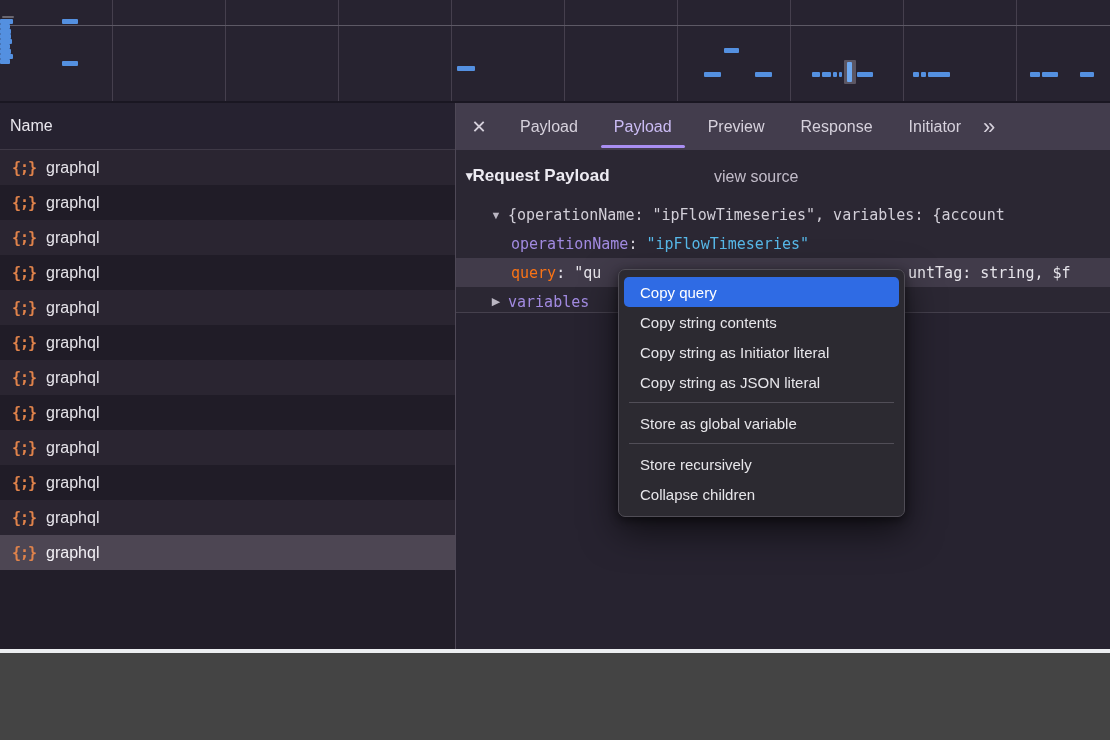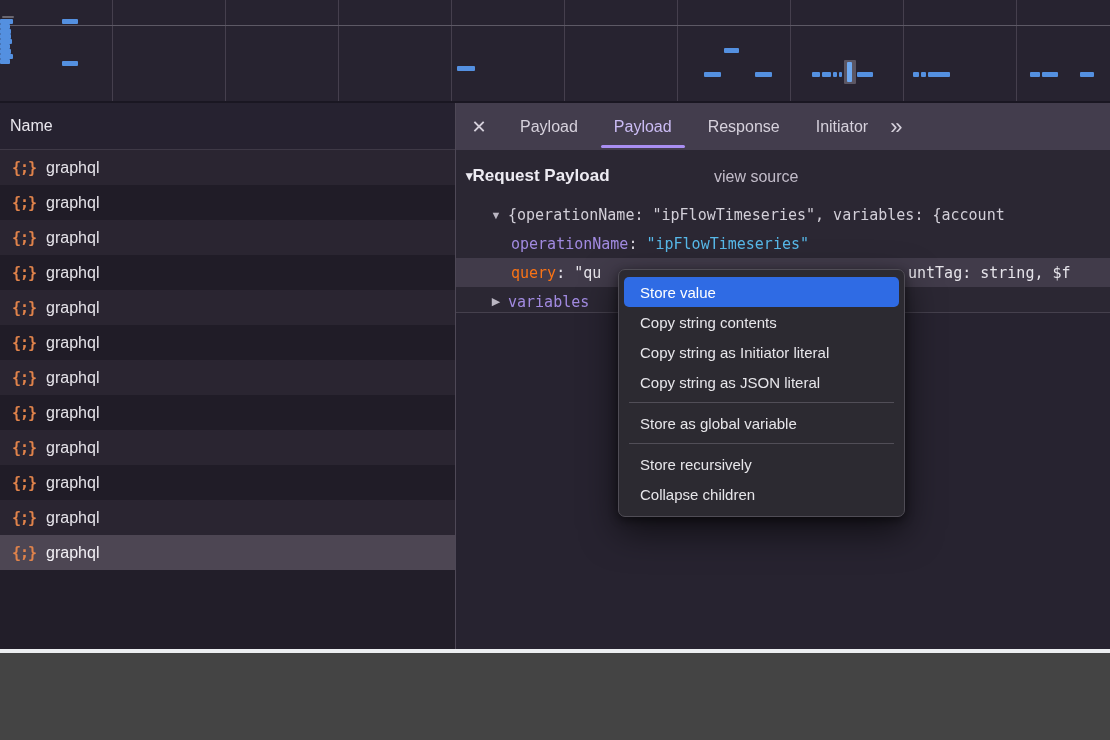--- a/index.html
+++ b/index.html
@@ -169,20 +169,21 @@
         <span>graphql</span>
       </div>
     </div>
 
   <div class="vdivider"></div>
 
   <div class="tabbar">
     <div class="close">✕</div>
     <div class="tab">Payload</div>
     <div class="tab active">Payload</div>
+    <div class="tab">Preview</div>
     <div class="tab">Response</div>
     <div class="tab">Initiator</div>
     <div class="overflow">»</div>
   </div>
 
   <div class="payload-panel">
     <div class="payload-section">
       <div class="section-header"><span class="tri">▾</span><span>Request Payload</span></div>
       <div class="view-source">view source</div>
 
@@ -201,21 +202,21 @@
           <span class="arrow">▶</span><span class="key">variables</span>
         </div>
       </div>
     </div>
   </div>
 
   <div class="bottom-divider"></div>
   <div class="bottom-strip"></div>
 
   <div class="context-menu">
-    <div class="menu-item highlighted">Store value</div>
+    <div class="menu-item highlighted">Copy query</div>
     <div class="menu-item">Copy string contents</div>
     <div class="menu-item">Copy string as Initiator literal</div>
     <div class="menu-item">Copy string as JSON literal</div>
     <div class="menu-sep"></div>
     <div class="menu-item">Store as global variable</div>
     <div class="menu-sep"></div>
     <div class="menu-item">Store recursively</div>
     <div class="menu-item">Collapse children</div>
   </div>
 

